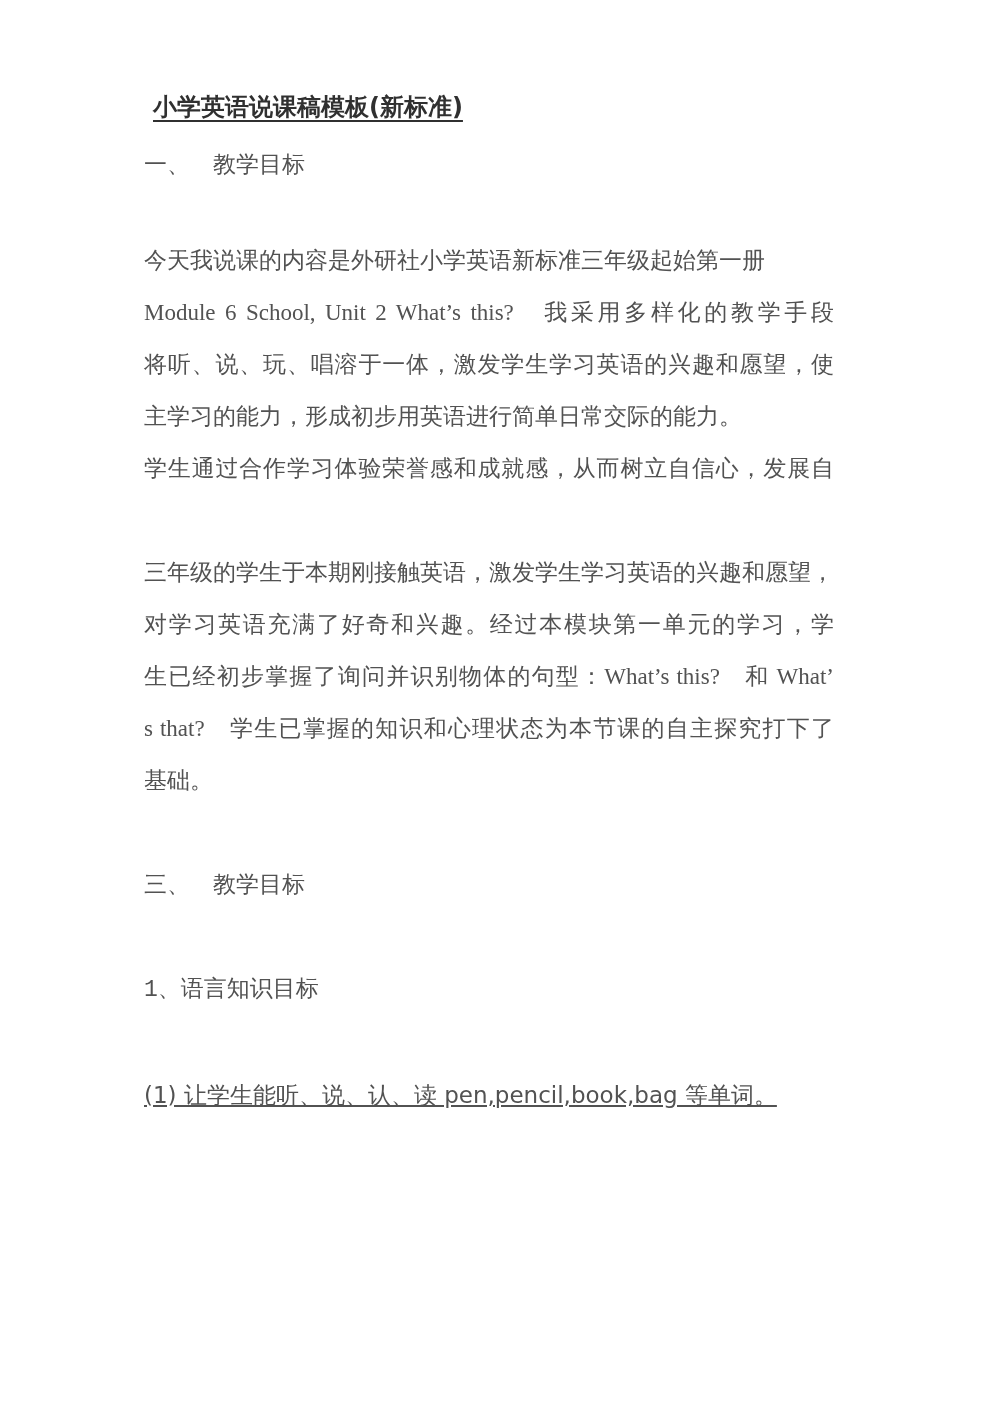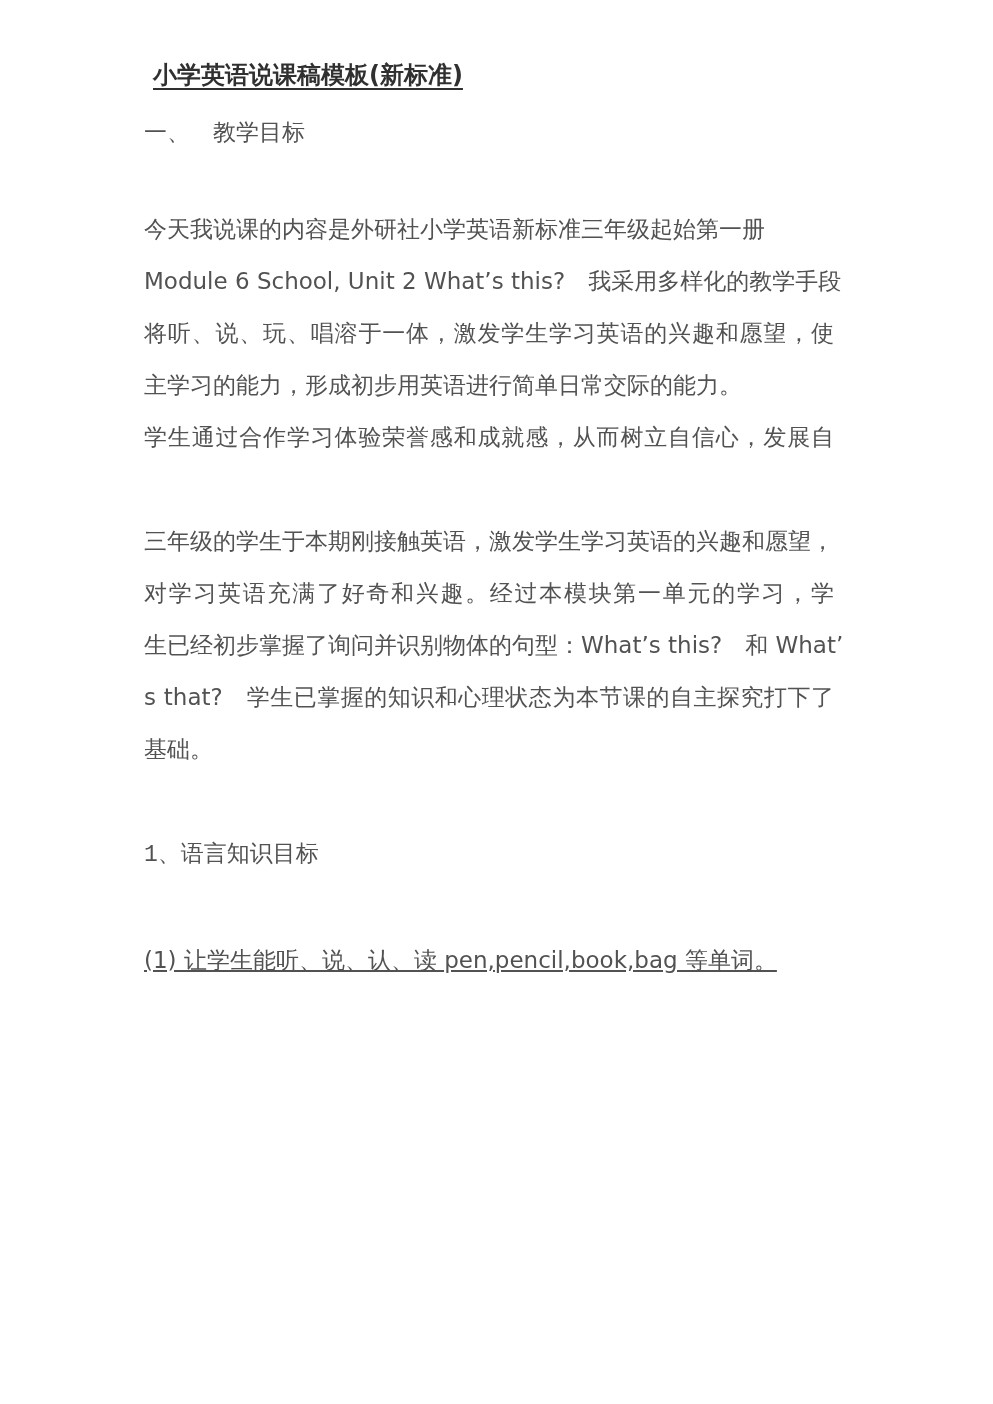--- a/index.html
+++ b/index.html
@@ -6,21 +6,21 @@
     margin: 0;
     padding: 0;
     background: #ffffff;
   }
   .doc-page {
     position: relative;
     width: 993px;
     height: 1404px;
     background: #ffffff;
     box-sizing: border-box;
-    padding: 60px 159px 0 144px;
+    padding: 92px 159px 0 144px;
     font-family: "DejaVu Sans", "Liberation Sans", sans-serif;
     color: #525252;
     overflow: hidden;
   }
   .doc-title {
     font-size: 24px;
     line-height: 30px;
     font-weight: bold;
     color: #303030;
     padding-left: 9px;
@@ -39,20 +39,21 @@
   .h1 { margin-top: 16px; }
   .h2 { margin-top: 50px; }
   .h3 { margin-top: 51px; }
   .para { margin: 0; }
   .para-1 { margin-top: 45px; }
   .para-2 { margin-top: 52px; }
   .line {
     font-size: 23px;
     line-height: 52px;
     white-space: nowrap;
+    font-family: Liberation Serif, serif;
   }
   .jl {
     text-align: justify;
     text-align-last: justify;
   }
   .sub-heading {
     margin-top: 54px;
     font-size: 23px;
     line-height: 52px;
     white-space: nowrap;
@@ -87,18 +88,19 @@
 
 
   <div class="para para-2">
     <div class="line jl">三年级的学生于本期刚接触英语，激发学生学习英语的兴趣和愿望，</div>
     <div class="line jl">对学习英语充满了好奇和兴趣。经过本模块第一单元的学习，学</div>
     <div class="line jl">生已经初步掌握了询问并识别物体的句型：What’s this?　和 What’</div>
     <div class="line jl">s that?　学生已掌握的知识和心理状态为本节课的自主探究打下了</div>
     <div class="line">基础。</div>
   </div>
 
+  <div class="sec-heading h3">三、　教学目标</div>
 
   <div class="sub-heading">1、语言知识目标</div>
 
   <div class="objective-line">(1) 让学生能听、说、认、读 pen,pencil,book,bag 等单词。</div>
 
 </div>
 
 </body></html>

